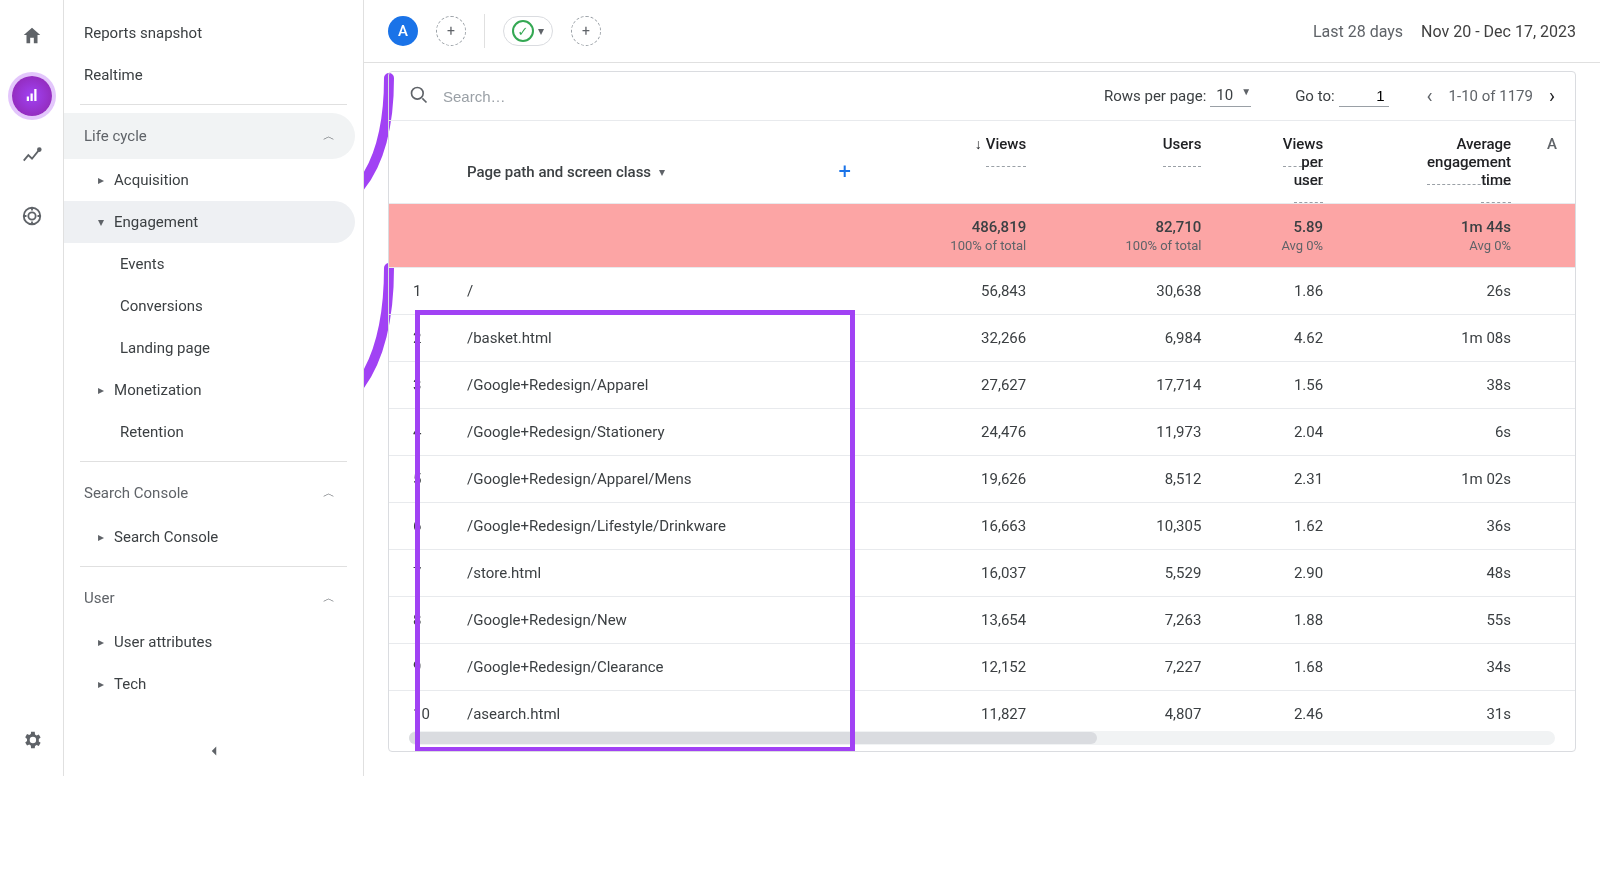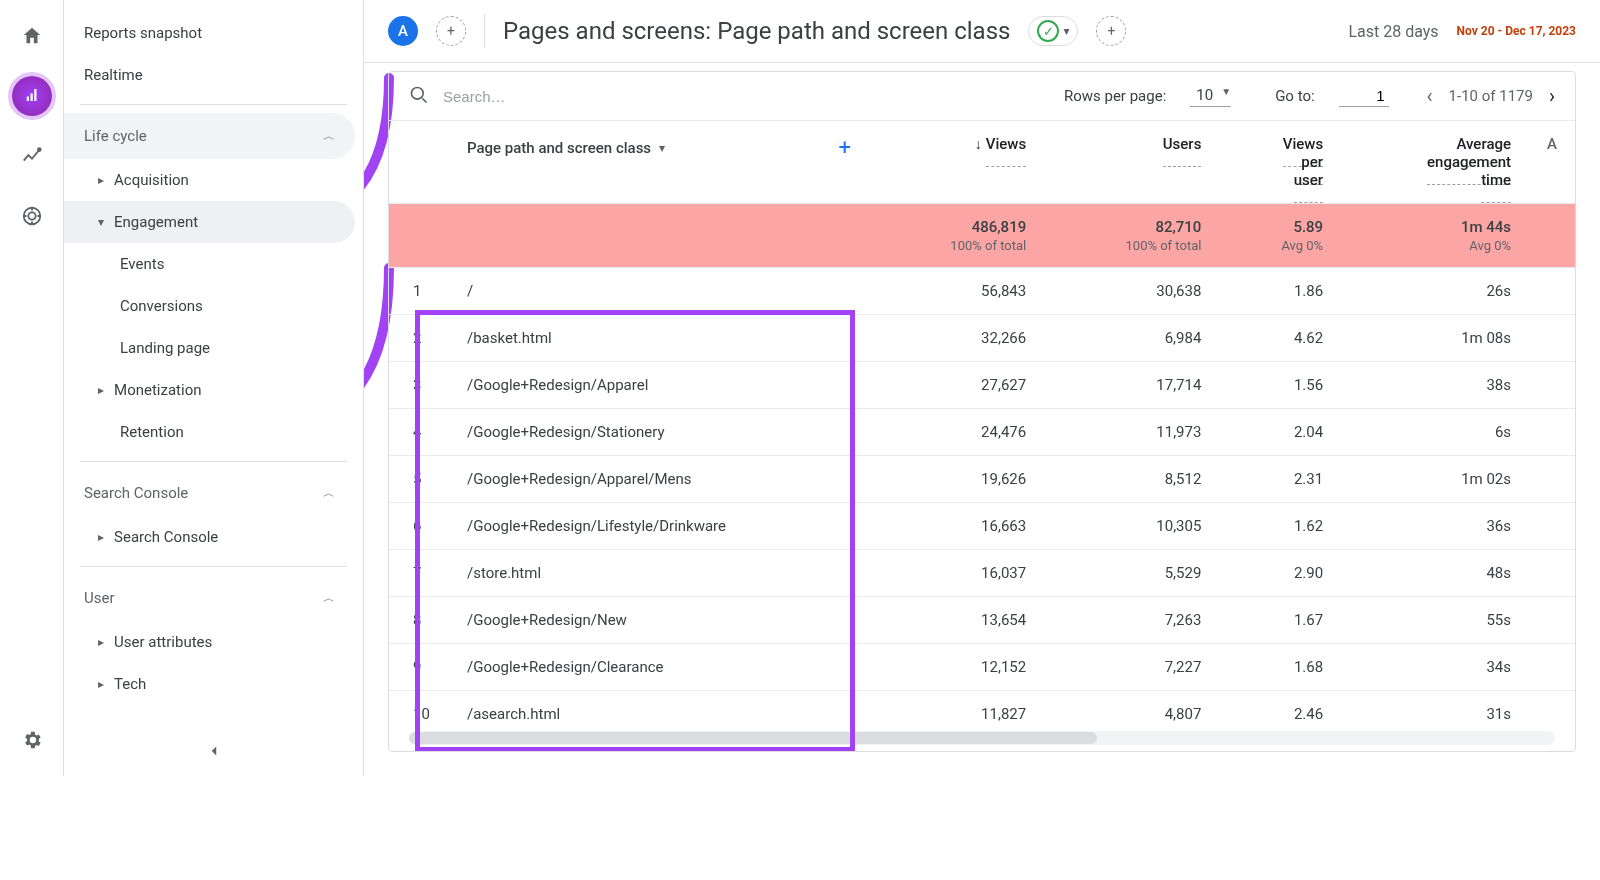--- a/index.html
+++ b/index.html
@@ -22,42 +22,42 @@
 .main { flex:1; display:flex; flex-direction:column; overflow:hidden; }
 .topbar { display:flex; align-items:center; padding: 14px 24px; gap: 18px; border-bottom: 1px solid #e0e0e0; }
 .chip-a { width:30px; height:30px; border-radius:50%; background:#1a73e8; color:#fff; font-weight:500; display:flex; align-items:center; justify-content:center; font-size:15px;}
 .add-circle { width:30px; height:30px; border:1.5px dashed #9aa0a6; border-radius:50%; display:flex; align-items:center; justify-content:center; color:#5f6368; cursor:pointer;}
 .vline { width:1px; height:34px; background:#e0e0e0; }
 .page-title { font-size: 24px; color:#3c4043; font-weight:400; }
 .status-pill { display:flex; align-items:center; gap:4px; border:1px solid #dadce0; border-radius:16px; padding: 3px 8px; }
 .check-circle { width:22px; height:22px; border-radius:50%; border:2px solid #34a853; display:flex; align-items:center; justify-content:center; color:#34a853; font-size:13px;}
 .topbar-spacer { flex:1; }
 .date-label { color:#5f6368; font-size:16px; }
-.date-range { font-size:12px; color:#c2410c;font-weight:bold; }
+.date-range { font-size:16px; color:#404040; }
 .content { flex:1; padding: 0 24px 24px 24px; overflow:hidden; display:flex; flex-direction:column; position:relative; }
 .card { border:1px solid #dadce0; border-radius:4px; margin-top:8px; overflow:hidden; flex:1; display:flex; flex-direction:column; position:relative;}
 .card-toolbar { display:flex; align-items:center; padding: 12px 20px; gap:14px; border-bottom: 1px solid #e8eaed; }
 .search-icon { color:#5f6368; }
 .search-input { border:none; outline:none; font-size:15px; flex:0 0 280px; color:#3c4043; }
 .search-input::placeholder { color:#9aa0a6; }
 .tb-spacer { flex:1; }
-.rpp { display:flex; align-items:center; gap:24px; color:#3c4043; font-size:15px; }
+.rpp { display:flex; align-items:center; gap:4px; color:#3c4043; font-size:15px; }
 .rpp select, .goto-input { border:none; border-bottom:1px solid #9aa0a6; padding:2px 4px; outline:none; font-size:15px; background:transparent;}
 .goto-input { width:50px; text-align:right; }
 .paging { display:flex; align-items:center; gap:16px; color:#5f6368; font-size:15px; margin-left:24px;}
 .nav-arrow { cursor:pointer; font-size:20px; color:#5f6368; }
 .table-wrap { flex:1; overflow:auto; }
 table { border-collapse:collapse; width:100%; }
 th, td { text-align:right; padding: 14px 18px; border-bottom:1px solid #e8eaed; font-size:15px; color:#3c4043; }
 th { font-weight:500; color:#202124; vertical-align:top; }
 th .underline { border-bottom: 1px dashed #9aa0a6; padding-bottom:13px;}
 .col-idx { width:60px; text-align:left; padding-left:24px;}
 .col-path { text-align:left; width: 420px;}
 .dim-header-cell { text-align:left; }
-.dim-header { display:flex; align-items:center; justify-content:space-between; padding-left: 60px; }
+.dim-header { display:flex; align-items:center; justify-content:space-between; padding-left: 60px; margin-top: 24px; }
 .dim-dd { display:flex; align-items:center; gap:8px; color:#3c4043; cursor:pointer; }
 .plus-blue { color:#1a73e8; font-size:22px; font-weight:400; cursor:pointer; }
 .summary-row td { background:#fca5a5; font-weight:500; }
 .summary-sub { font-weight:400; color:#5f6368; font-size:13px; display:block; margin-top:2px;}
 .sort-arrow { font-size:14px; margin-right:4px; }
 .annot-arrow { position:absolute; pointer-events:none; }
 .highlight-box { position:absolute; border:5px solid #a142f4; pointer-events:none; }
 .hscroll { height:14px; background:#f1f3f4; margin: 0 20px 6px 20px; border-radius:7px; position:relative;}
 .hscroll-thumb { position:absolute; left:0; width:60%; top:1px; bottom:1px; background:#dadce0; border-radius:6px;}
 </style>
@@ -153,21 +153,20 @@
           <path d="M15 6l-6 6 6 6"></path>
         </svg>
     </div>
   </div>
 
   <div class="main">
     <div class="topbar">
       <div class="chip-a">A</div>
       <div class="add-circle">+</div>
       <div class="vline"></div>
-      <div class="page-title">Pages and screens: Page path and screen class</div>
       <div class="status-pill">
         <span class="check-circle">✓</span>
         <span class="caret">▾</span>
       </div>
       <div class="add-circle">+</div>
       <div class="topbar-spacer"></div>
       <span class="date-label">Last 28 days</span>
       <span class="date-range">Nov 20 - Dec 17, 2023</span>
     </div>
 
@@ -309,21 +308,21 @@
                   <td>5,529</td>
                   <td>2.90</td>
                   <td>48s</td>
                   <td></td>
                 </tr>
                 <tr>
                   <td class="col-idx">8</td>
                   <td class="col-path">/Google+Redesign/New</td>
                   <td>13,654</td>
                   <td>7,263</td>
-                  <td>1.67</td>
+                  <td>1.88</td>
                   <td>55s</td>
                   <td></td>
                 </tr>
                 <tr>
                   <td class="col-idx">9</td>
                   <td class="col-path">/Google+Redesign/Clearance</td>
                   <td>12,152</td>
                   <td>7,227</td>
                   <td>1.68</td>
                   <td>34s</td>

